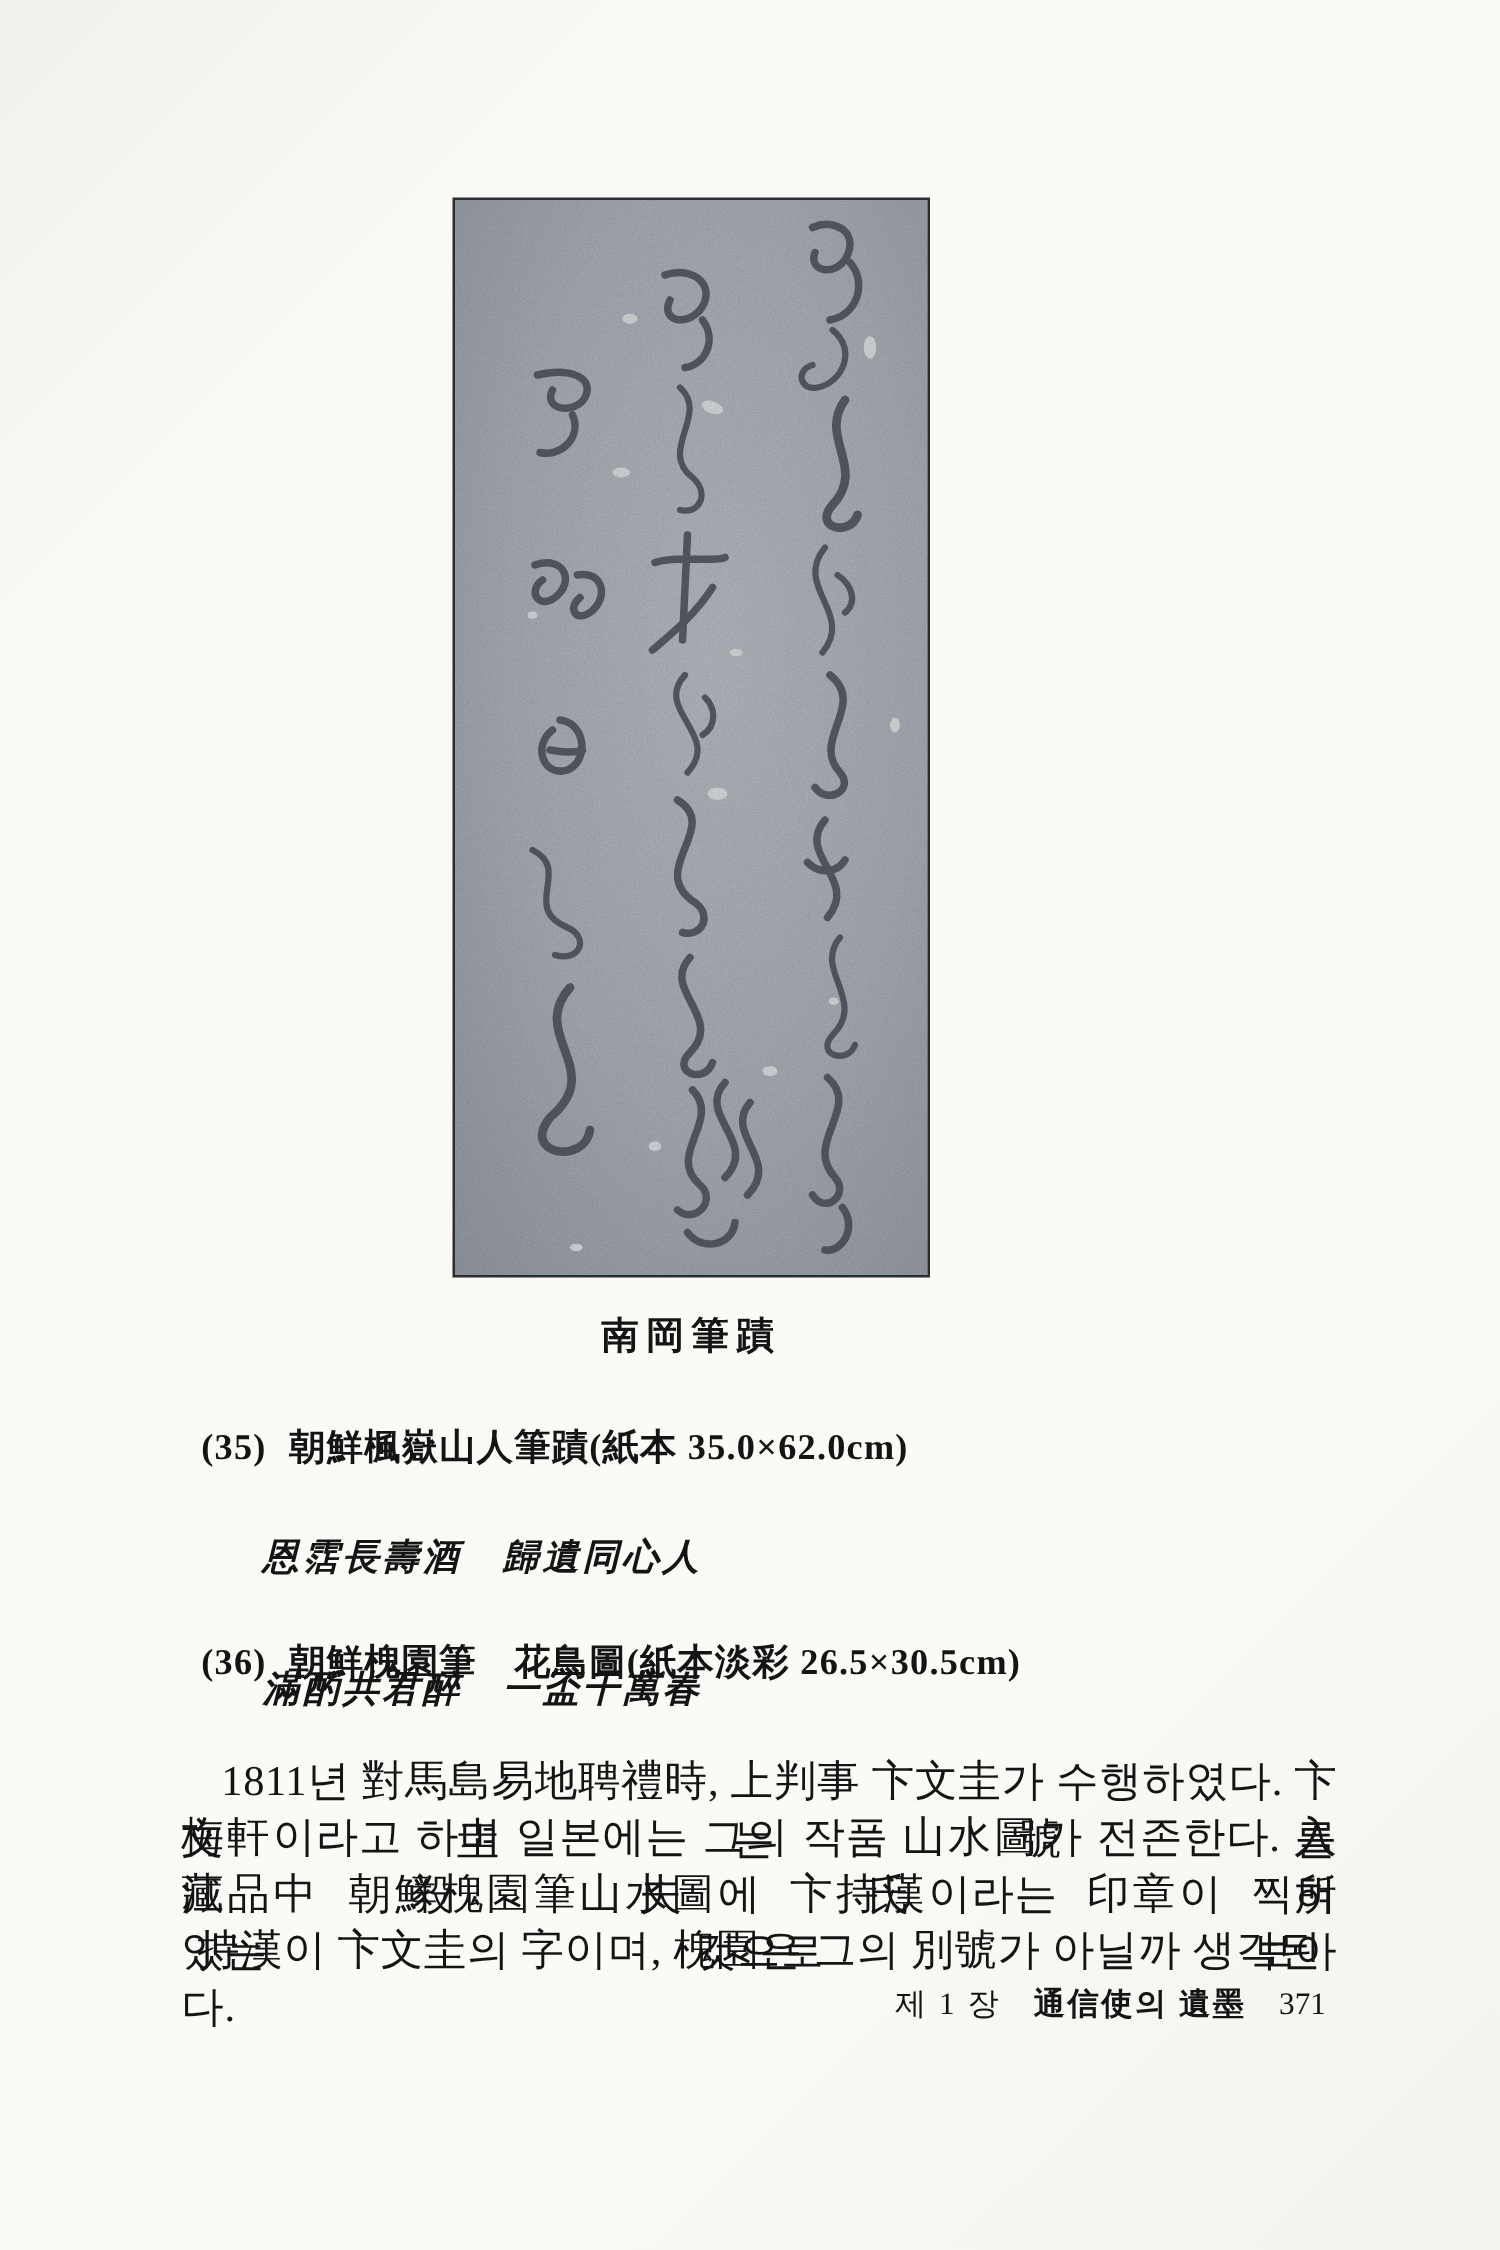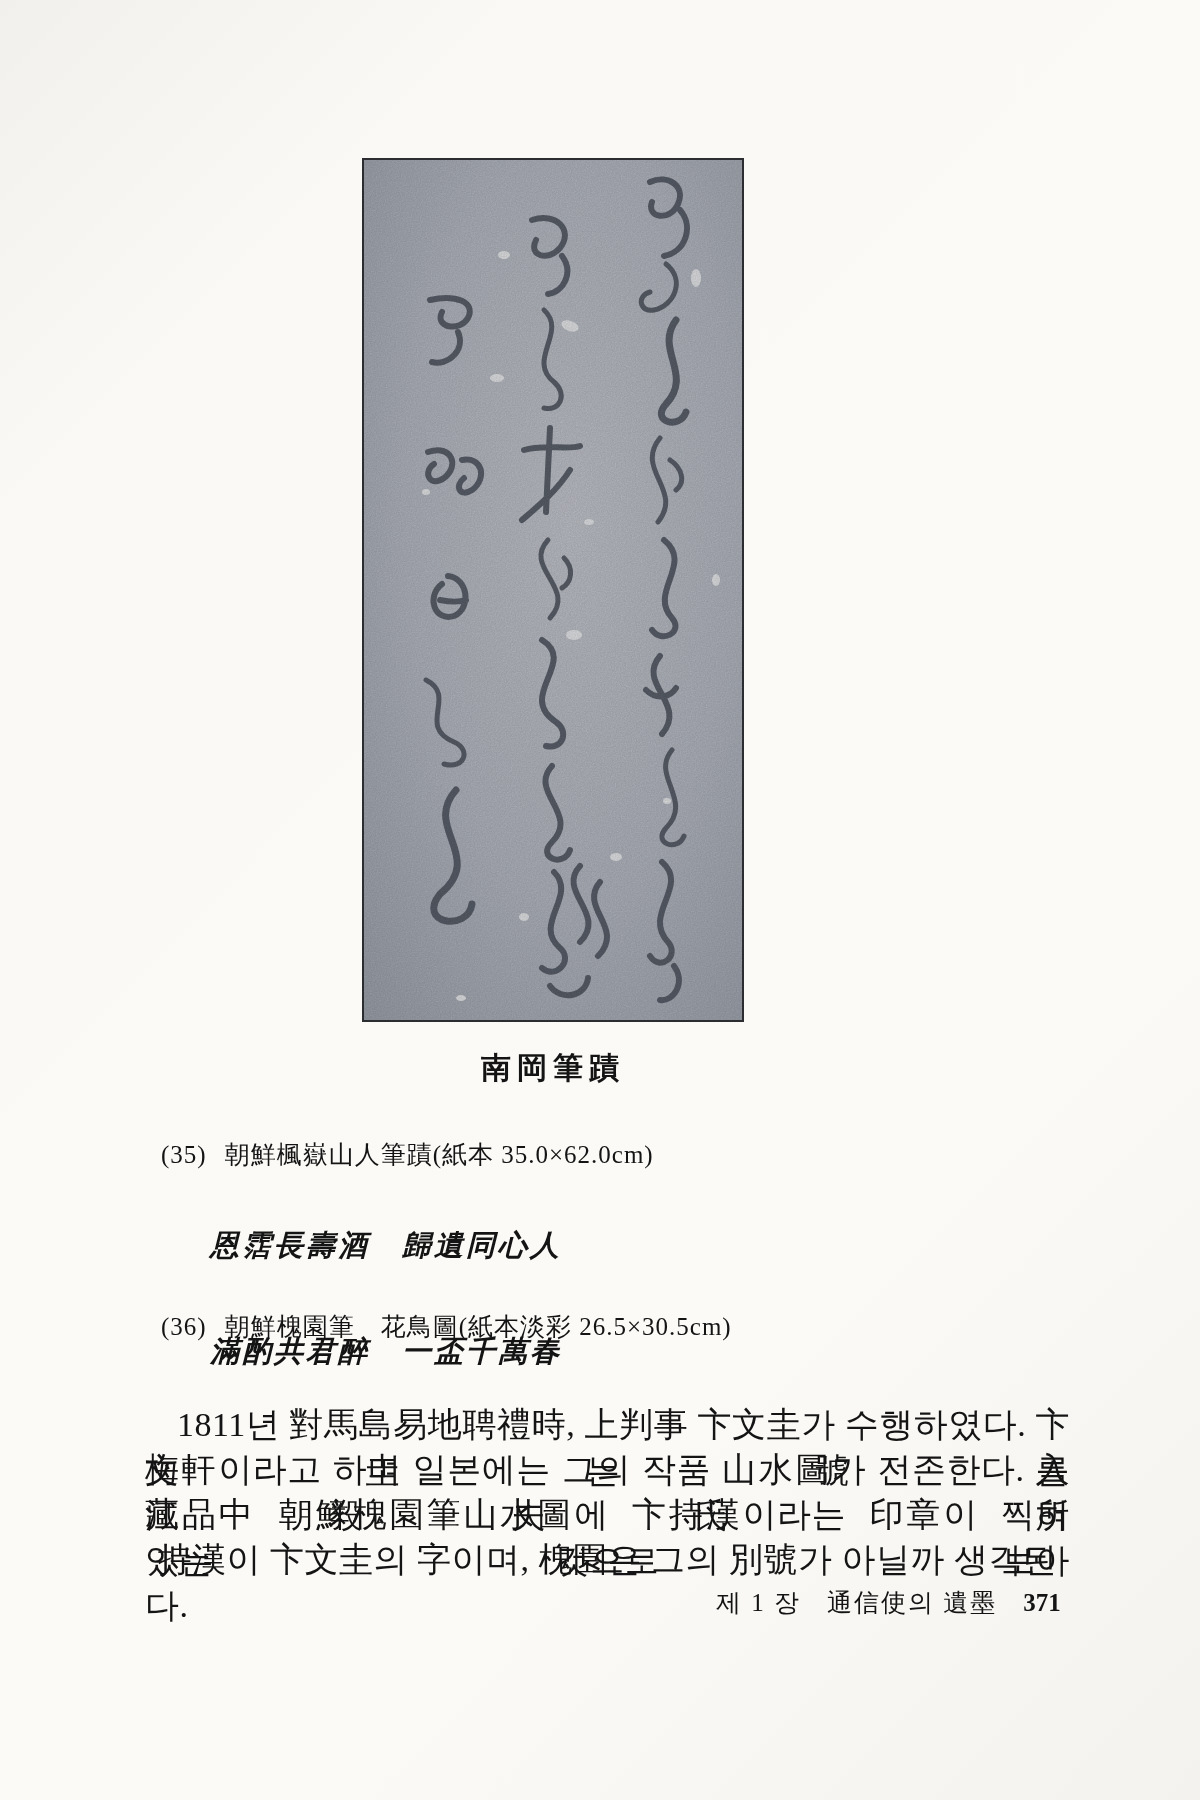--- a/index.html
+++ b/index.html
@@ -13,32 +13,32 @@
     position:absolute;left:362px;top:158px;width:378px;height:860px;
     border:2px solid #2b2d30;box-sizing:content-box;
     box-shadow:0 0 0 1px #54565a inset;
   }
   .photo svg{display:block;width:100%;height:100%;}
   .caption{
     position:absolute;left:362px;top:1048px;width:382px;
     text-align:center;font-size:30px;letter-spacing:6px;font-weight:600;
   }
   .content{position:absolute;left:145px;width:925px;}
-  .h-item{font-size:25px;letter-spacing:1px;padding-left:16px;white-space:nowrap;}
+  .h-item{font-size:29px;letter-spacing:1px;padding-left:16px;white-space:nowrap;font-weight:bold;}
   .h-item .no{margin-right:18px;}
   .poem{font-size:29px;font-weight:600;letter-spacing:3px;padding-left:65px;white-space:nowrap;font-style:italic;}
   .pline{font-size:34px;letter-spacing:0.5px;text-align:justify;text-align-last:justify;}
   .pline.first{text-indent:32px;}
   .pline.last{text-align:center;text-align-last:left;}
   .footer{
     position:absolute;left:716px;top:1586px;font-size:25px;white-space:nowrap;
   }
   .footer .chapter{letter-spacing:2px;}
-  .footer .btitle{font-weight:normal;margin-left:26px;letter-spacing:2px;text-align:center;}
-  .footer .pageno{font-weight:bold;margin-left:26px;}
+  .footer .btitle{font-weight:bold;margin-left:26px;letter-spacing:2px;text-align:center;}
+  .footer .pageno{font-weight:normal;margin-left:26px;}
   .t1138{top:1138px}.t1226{top:1226px}.t1278{top:1332px}.t1358{top:1310px}
   .t1402{top:1402px}.t1447{top:1447px}.t1492{top:1492px}.t1537{top:1537px}
 </style>
 </head>
 <body>
 
 <div class="photo">
   <svg viewBox="0 0 378 860">
     <defs>
       <radialGradient id="paper" cx="55%" cy="42%" r="80%">

